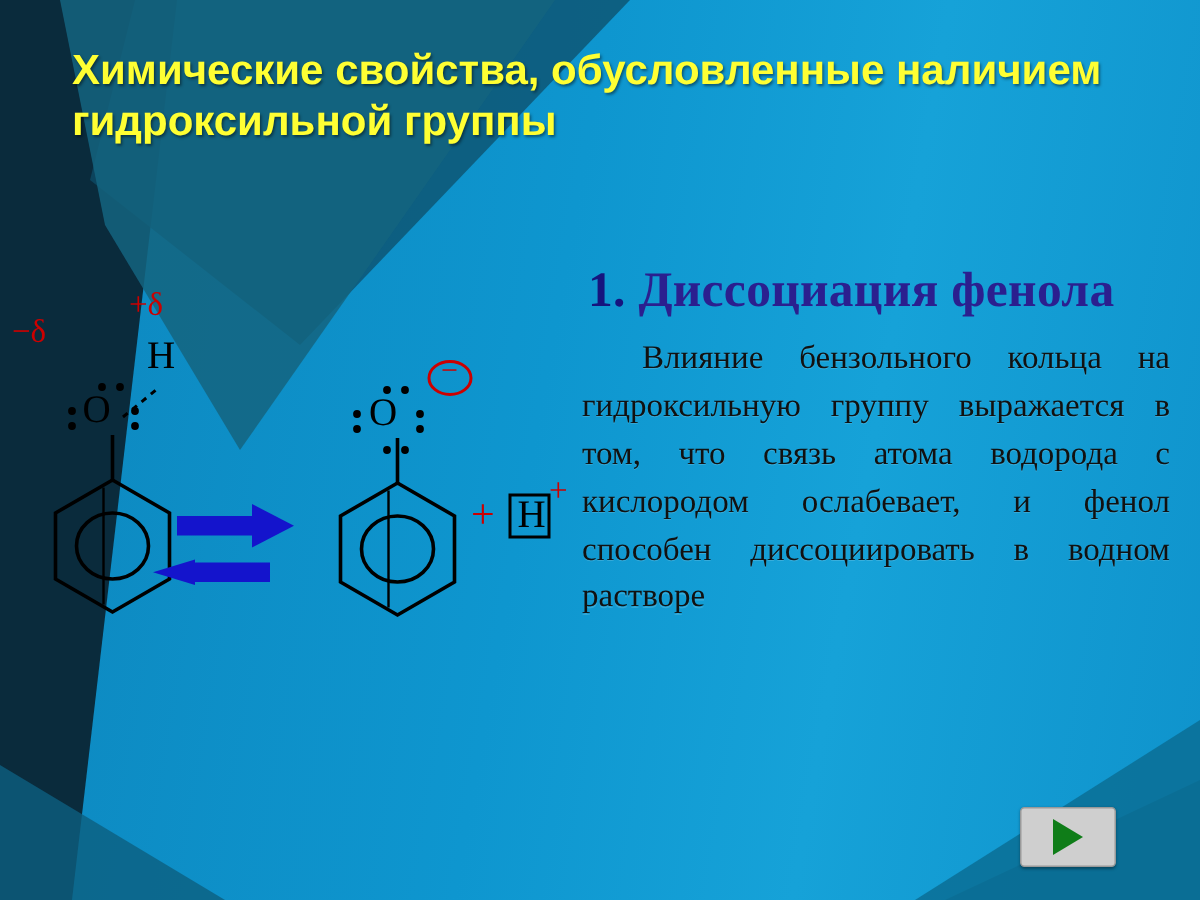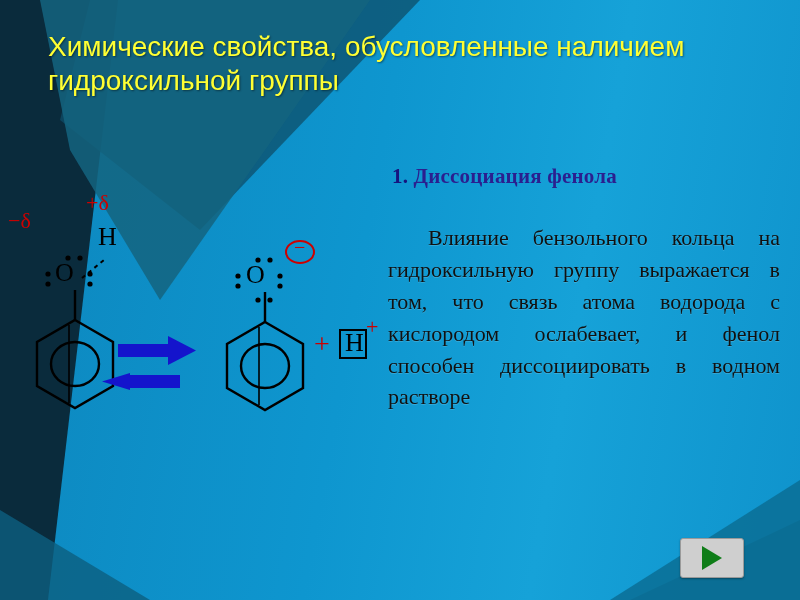--- a/index.html
+++ b/index.html
@@ -46,30 +46,30 @@
   #poly-bottom-right2{
     right:0;bottom:0;width:170px;height:80px;
     background:#0b5d7d;
     clip-path:polygon(0 80px,170px 0,170px 80px);
     opacity:.7;
   }
 
   
   #title{
     position:absolute;left:48px;top:30px;width:700px;
-    color:#ffff33;font-size:28px;font-weight:normal;line-height:1.22;
+    color:#ffff33;font-size:28px;font-weight:bold;line-height:1.22;
     text-shadow:1px 1px 2px rgba(0,0,0,.45);
     font-family:"Liberation Sans", sans-serif;
   }
 
   
   #heading{
-    position:absolute;left:392px;top:164px;width:390px;
+    position:absolute;left:392px;top:176px;width:390px;
     font-family:"Liberation Serif", serif;
-    font-size:21px;font-weight:bold;color:#16147e;
+    font-size:33px;font-weight:bold;color:#16147e;
     letter-spacing:.2px;
   }
   #heading .num{color:#16147e;}
   #heading .rest{color:#2b1f8f;}
   #bodytext{
     position:absolute;left:388px;top:222px;width:392px;
     font-family:"Liberation Serif", serif;
     font-size:22px;line-height:1.45;color:#111;
     text-align:justify;text-indent:40px;
     text-shadow:0 1px 0 rgba(255,255,255,.15);

